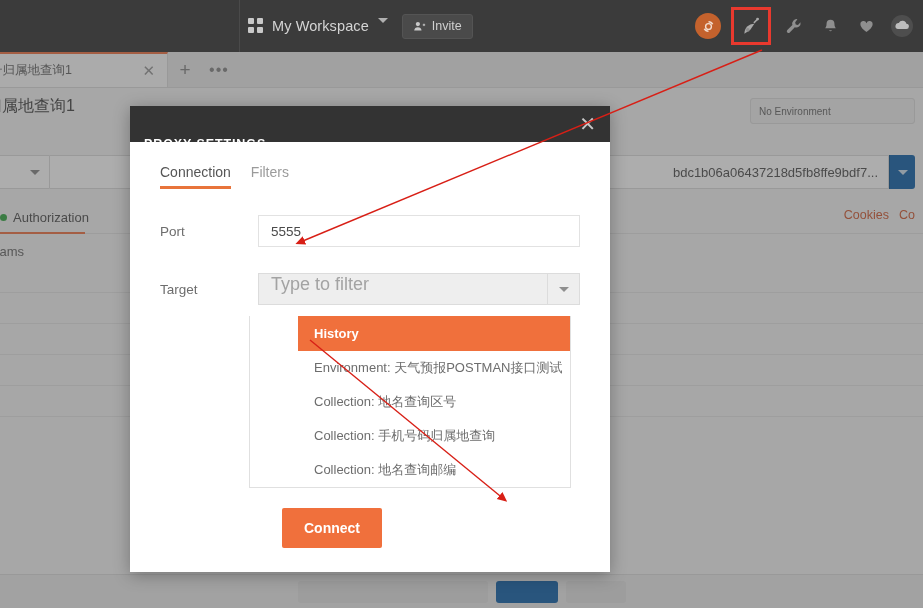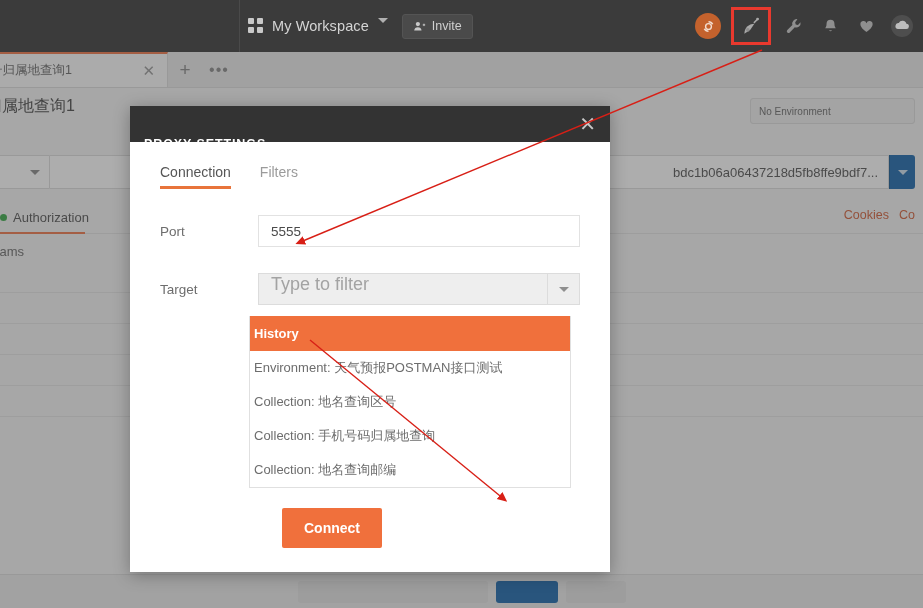--- a/index.html
+++ b/index.html
@@ -170,21 +170,21 @@
     background: #fff; z-index: 60; box-shadow: 0 3px 16px rgba(0,0,0,.3);
   }
   .modal-head {
     height: 36px; background: #333; display: flex; align-items: center;
     padding: 0 14px; justify-content: space-between;
   }
   .modal-title {
     color: #fff; font-size: 12.5px; font-weight: bold; letter-spacing: .9px; margin-top: 40px;
   }
   .modal-x { color: #c8c8c8; font-size: 20px; line-height: 1; cursor: pointer; font-weight: 300; }
-  .mtabs { display: flex; gap: 29px; padding: 22px 0 0 30px; }
+  .mtabs { display: flex; gap: 20px; padding: 22px 0 0 30px; }
   .mtab { font-size: 14px; color: #9b9b9b; padding-bottom: 9px; cursor: pointer; position: relative; }
   .mtab.active { color: #555; }
   .mtab.active::after {
     content: ""; position: absolute; left: 0; right: 0; bottom: 0; height: 3px; background: #e8743b;
   }
   .mrow { display: flex; align-items: center; padding-left: 30px; margin-top: 26px; }
   .mlabel { width: 98px; font-size: 13.5px; color: #6d6d6d; }
   .minput {
     width: 322px; height: 32px; border: 1px solid #e2e2e2; background: #fff;
     display: flex; align-items: center; padding: 0 12px; font-size: 13.5px; color: #4a4a4a;
@@ -196,22 +196,22 @@
   .mselect .ph { padding: 0 12px; flex: 1; }
   .mselect .arr {
     width: 32px; height: 30px; border-left: 1px solid #dcdcdc;
     display: flex; align-items: center; justify-content: center;
   }
   .dropdown {
     position: absolute; left: 249px; top: 316px; width: 322px;
     background: #fff; border: 1px solid #e0e0e0; border-top: none; z-index: 61;
   }
   .dd-item {
-    height: 34px; display: flex; align-items: center; padding: 0 4px;
-    font-size: 13px; color: #6d6d6d; cursor: pointer; white-space: nowrap;
+    height: 34px; display: flex; align-items: center; padding: 0 16px;
+    font-size: 13px; color: #6d6d6d; cursor: pointer; white-space: nowrap; margin-left: 48px;
   }
   .dd-item.sel { background: #f0703c; color: #fff; font-weight: bold; height: 35px; }
   .connect-wrap { position: absolute; left: 0; top: 402px; width: 404px; display: flex;
                   justify-content: center; }
   .connect-btn {
     width: 100px; height: 40px; background: #f0703c; color: #fff; font-size: 14px;
     font-weight: bold; display: flex; align-items: center; justify-content: center;
     cursor: pointer; border-radius: 2px;
   }
 

